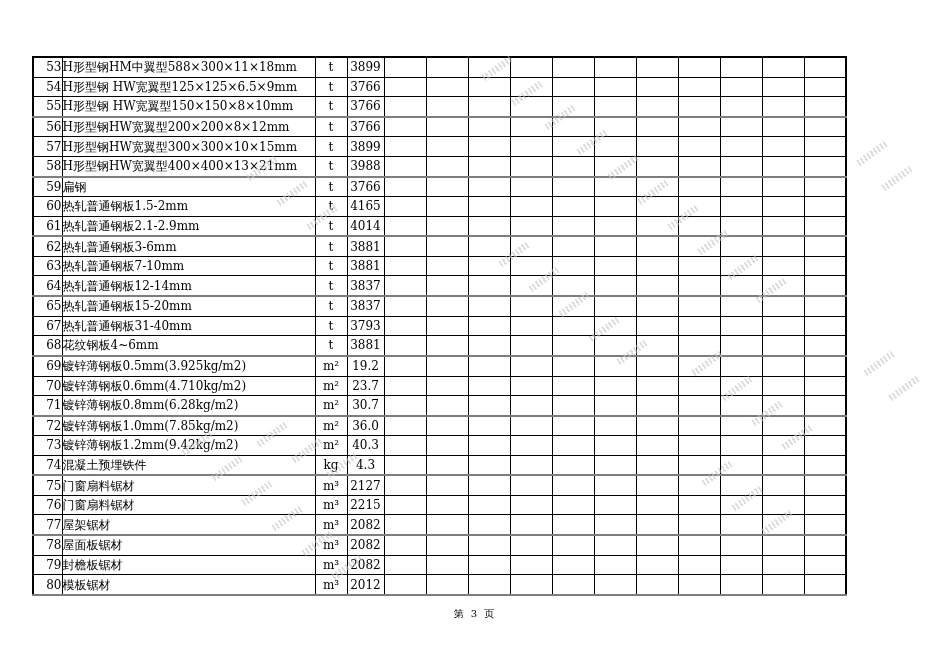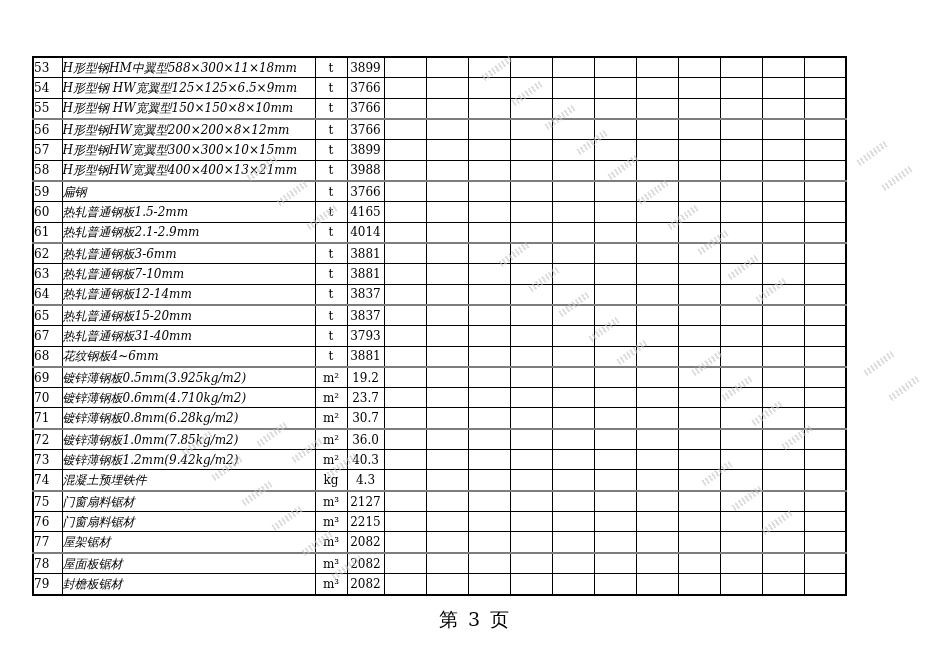--- a/index.html
+++ b/index.html
@@ -27,30 +27,30 @@
     overflow:hidden;
     white-space:nowrap;
     vertical-align:middle;
     background:transparent;
   }
   
   table.price-table tr:nth-child(3n) td{
     border-bottom-width:2px;
     border-bottom-color:#7d7d7d;
   }
-  td.num{text-align:left;margin-top:18px;}
-  td.desc{text-align:left;padding-left:4px;font-style:italic;}
+  td.num{text-align:right;margin-top:18px;}
+  td.desc{text-align:left;padding-left:4px;}
   td.unit{text-align:center;font-size:11.5px;}
   td.price{text-align:center;}
   .footer{
     position:absolute;
     left:0;top:607px;
     width:950px;
     text-align:center;
-    font-size:19px;
+    font-size:10px;
     letter-spacing:2px;
   }
   .wm{
     position:absolute;
     width:34px;height:7px;
     background:repeating-linear-gradient(90deg,#c3c3c3 0 2px,transparent 2px 4px);
     opacity:.55;
     transform:rotate(-36deg);
     pointer-events:none;
   }
@@ -502,20 +502,37 @@
           <td></td>
           <td></td>
           <td></td>
           <td></td>
         </tr>
         <tr>
           <td class="num">79</td>
           <td class="desc">封檐板锯材</td>
           <td class="unit">m³</td>
           <td class="price">2082</td>
+          <td></td>
+          <td></td>
+          <td></td>
+          <td></td>
+          <td></td>
+          <td></td>
+          <td></td>
+          <td></td>
+          <td></td>
+          <td></td>
+          <td></td>
+        </tr>
+        <tr>
+          <td class="num">80</td>
+          <td class="desc">模板锯材</td>
+          <td class="unit">m³</td>
+          <td class="price">2012</td>
           <td></td>
           <td></td>
           <td></td>
           <td></td>
           <td></td>
           <td></td>
           <td></td>
           <td></td>
           <td></td>
           <td></td>

